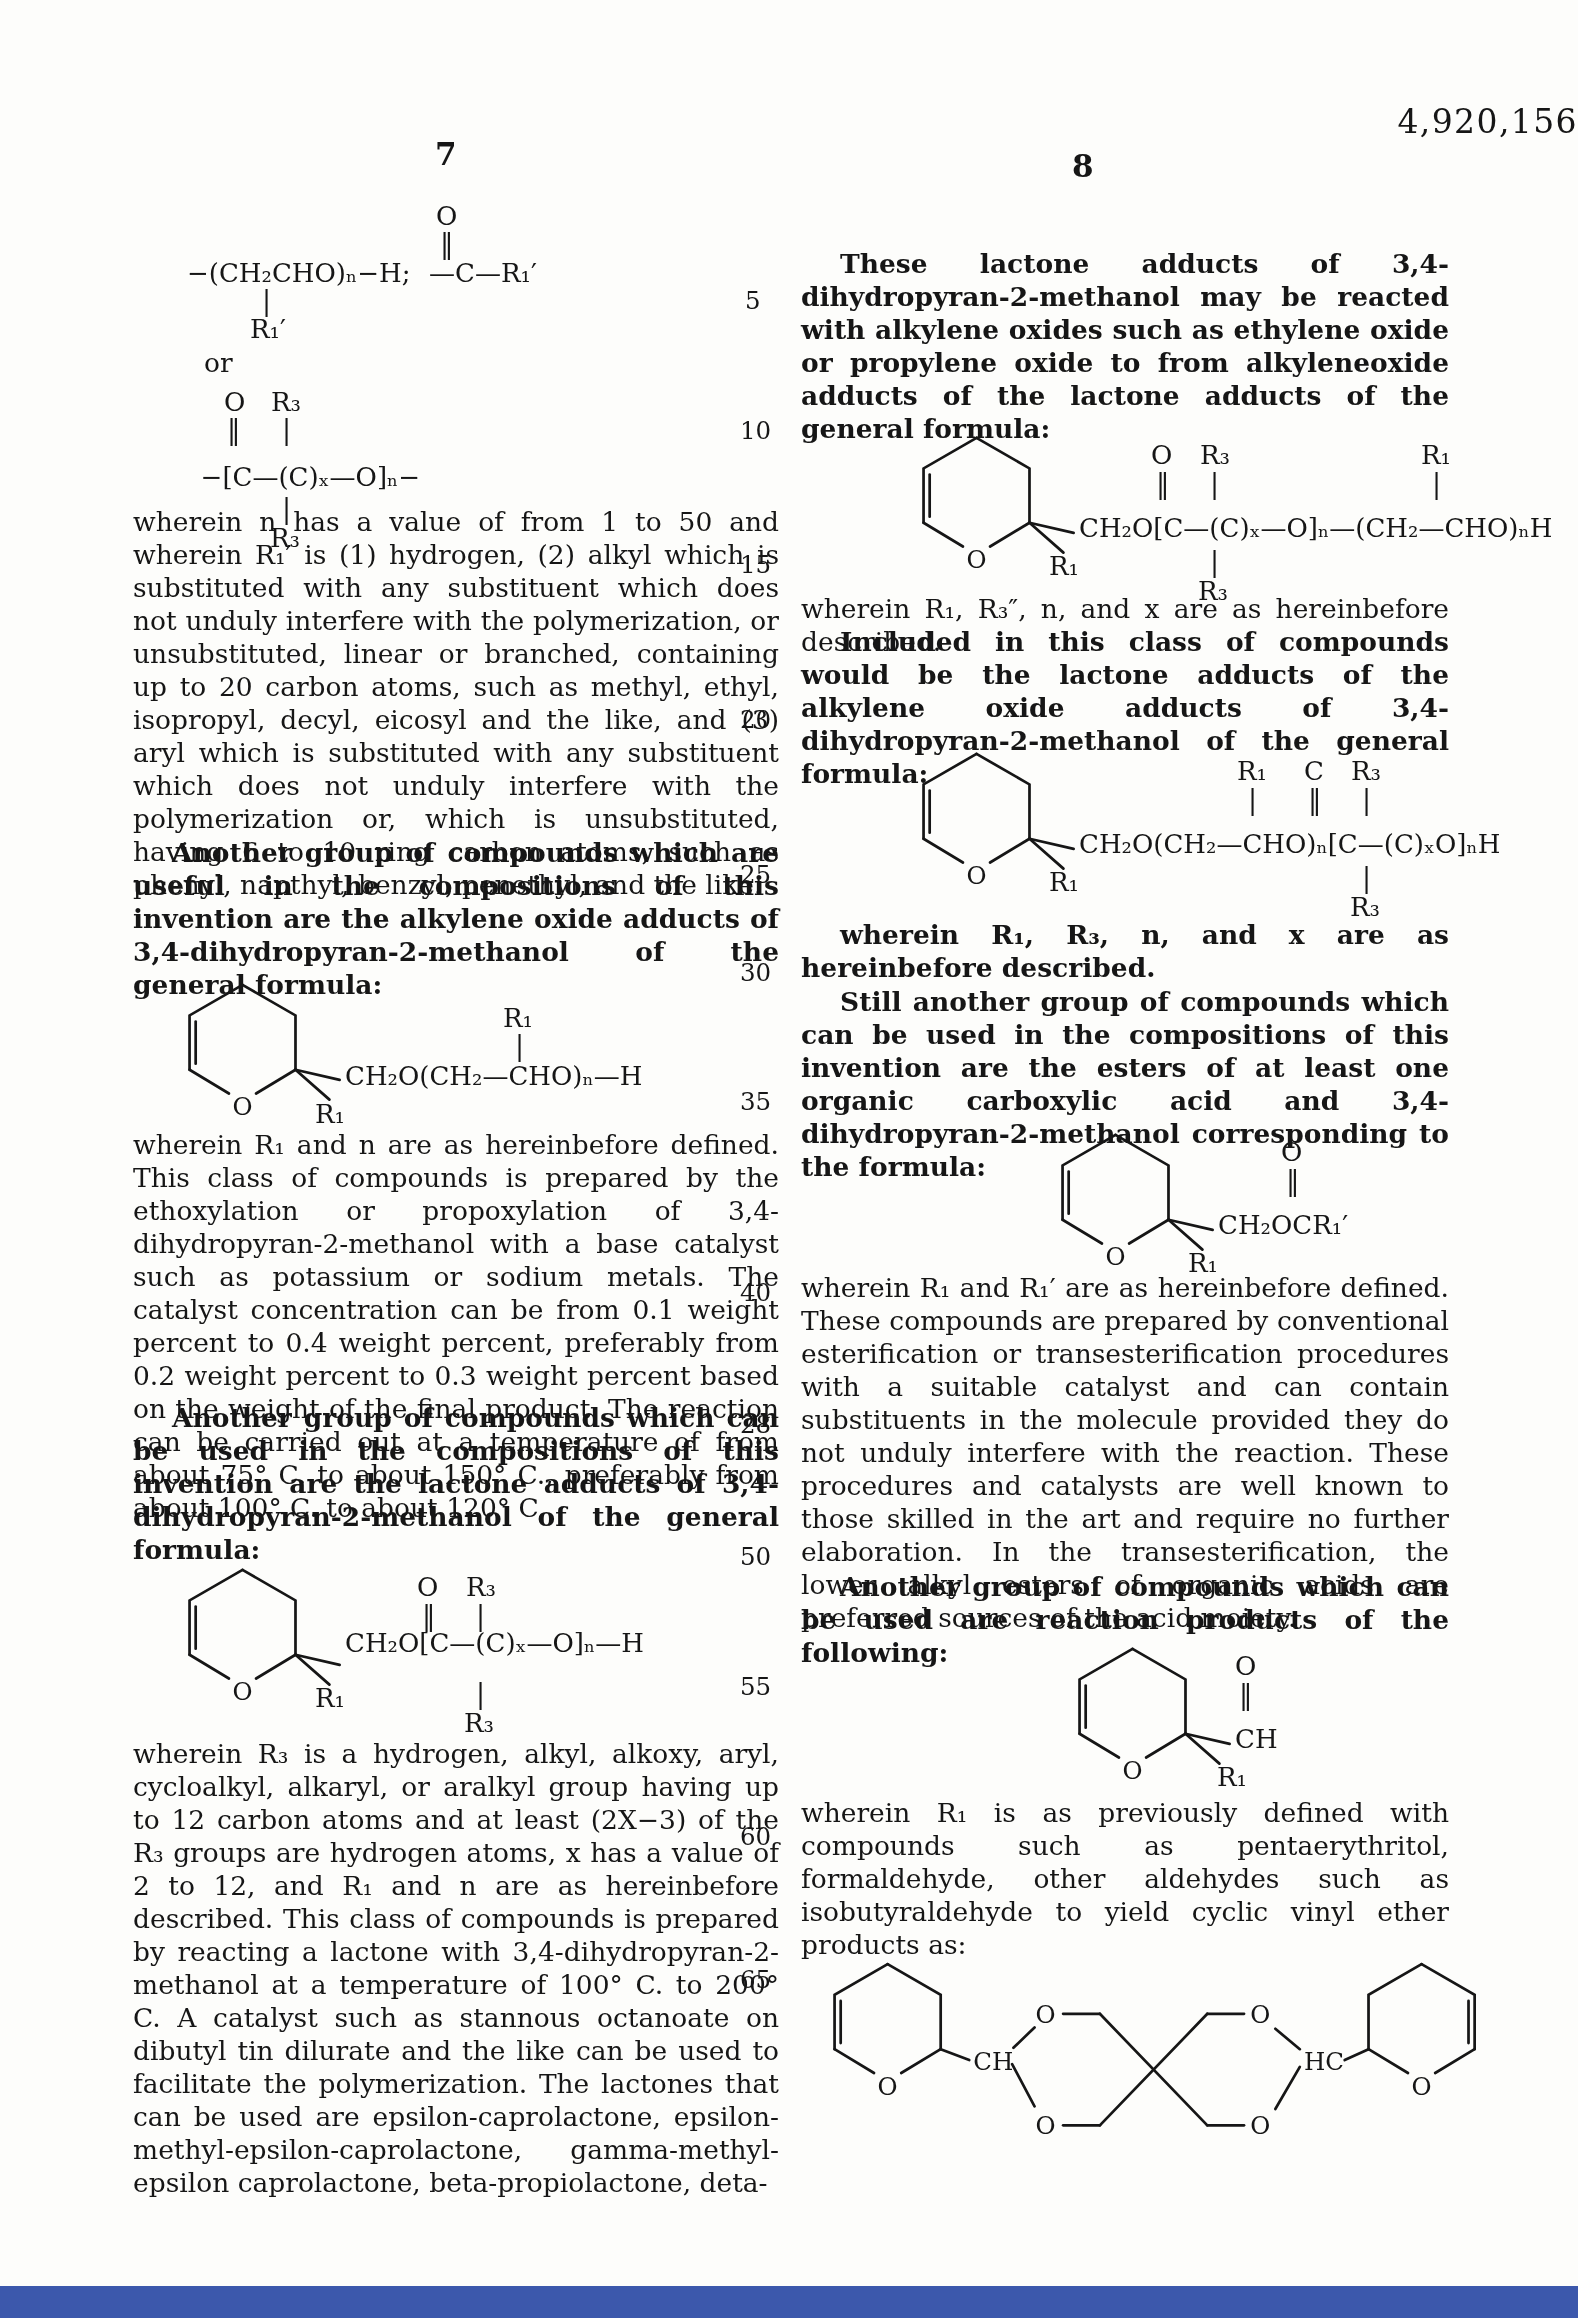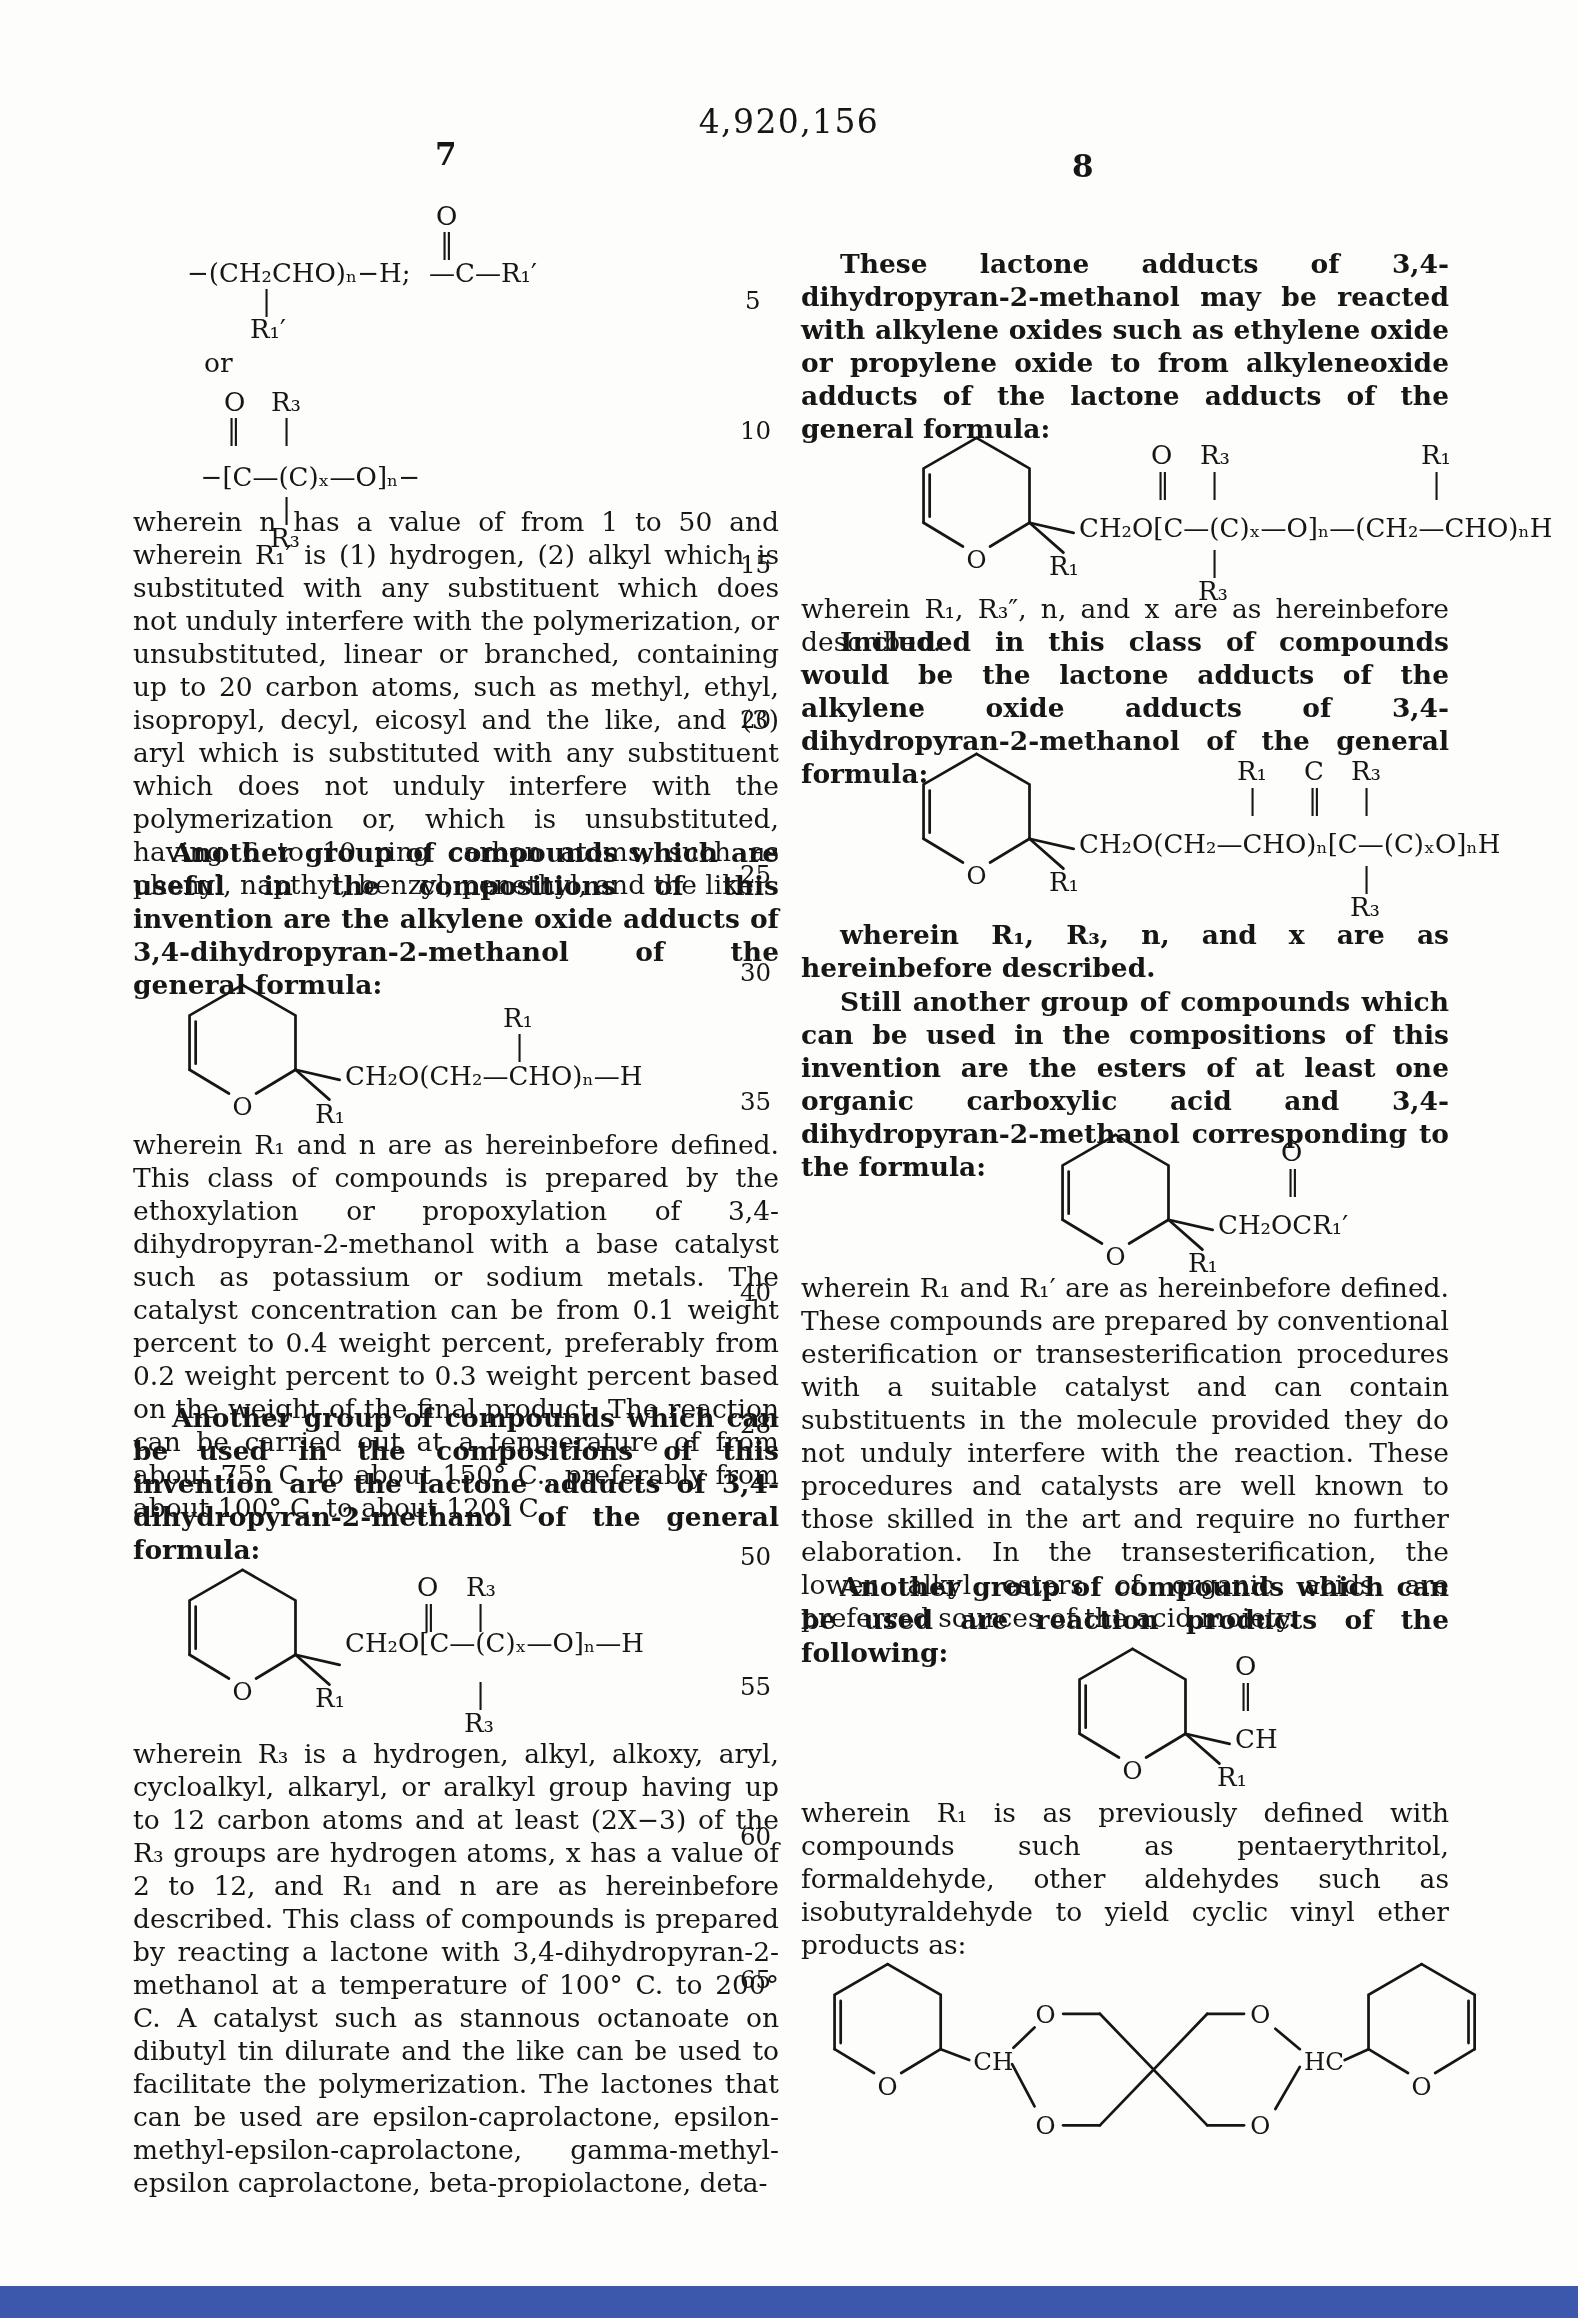--- a/index.html
+++ b/index.html
@@ -32,21 +32,21 @@
       <path d="M105 16 L27 61 L27 141"></path>
       <path d="M36 70 L36 132"></path>
       <path d="M27 141 L85 176"></path>
       <path d="M183 141 L125 176"></path>
     </g>
   </defs>
 </svg>
 
 <div id="page">
 
-  <div class="abs hdr-num" style="left:0;right:0;top:102px;text-align:center">4,920,156</div>
+  <div class="abs hdr-num" style="left:0;right:0;top:102px;text-align:right">4,920,156</div>
   <div class="abs col-num" style="left:435px;top:136px">7</div>
   <div class="abs col-num" style="left:1072px;top:148px">8</div>
 
   <div>
     <span class="abs gutter-num" style="left:745px;top:286px">5</span>
     <span class="abs gutter-num" style="left:740px;top:416px">10</span>
     <span class="abs gutter-num" style="left:740px;top:550px">15</span>
     <span class="abs gutter-num" style="left:740px;top:705px">20</span>
     <span class="abs gutter-num" style="left:740px;top:860px">25</span>
     <span class="abs gutter-num" style="left:740px;top:958px">30</span>

